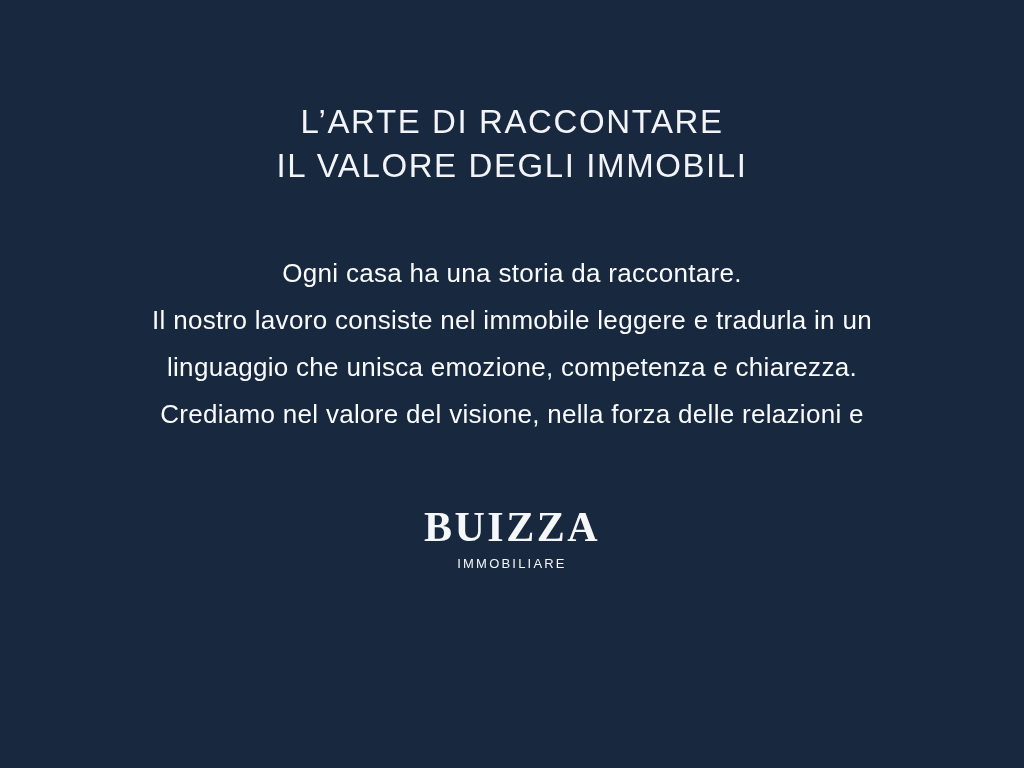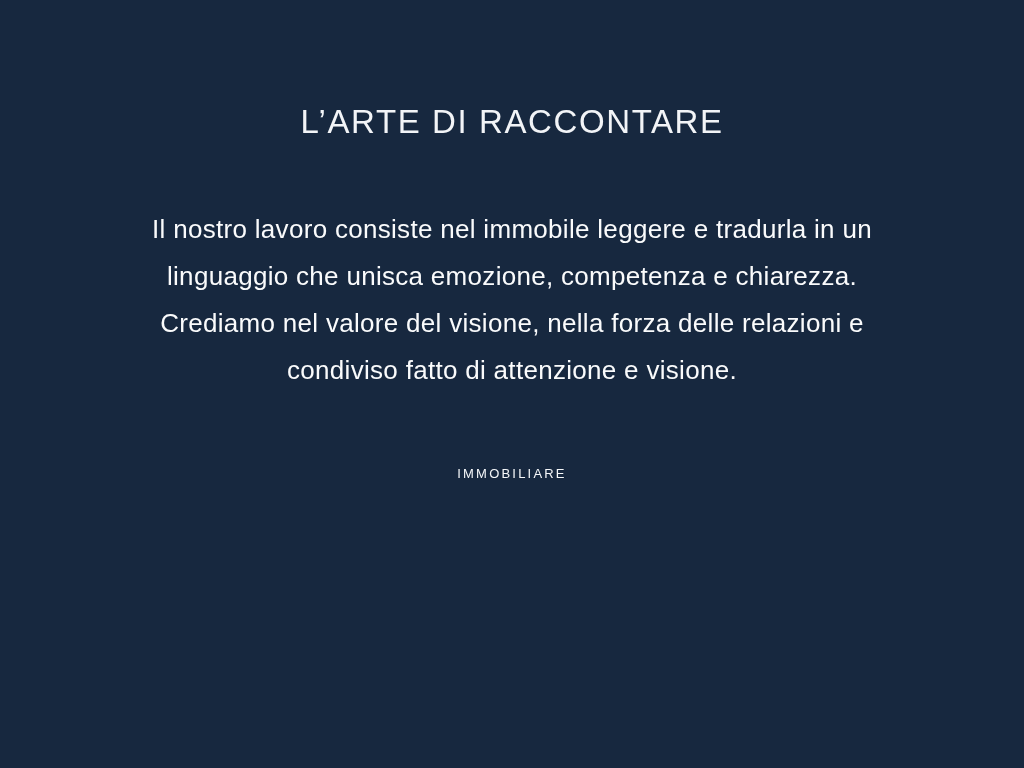--- a/index.html
+++ b/index.html
@@ -60,26 +60,28 @@
     margin-top: 1px;
   }
 </style>
 </head>
 <body style="background: rgb(23, 40, 63);">
 
 <div class="slide">
 
   <div class="title">
     <div>L’ARTE DI RACCONTARE</div>
+    <div>IL VALORE DEGLI IMMOBILI</div>
   </div>
 
   <div class="paragraph">
+    <div>Ogni casa ha una storia da raccontare.</div>
     <div>Il nostro lavoro consiste nel immobile leggere e tradurla in un</div>
     <div>linguaggio che unisca emozione, competenza e chiarezza.</div>
     <div>Crediamo nel valore del visione, nella forza delle relazioni e</div>
-    <div>condiviso fatto di attenzione e visione.</div>
   </div>
 
   <div class="logo">
+    <div class="logo-wordmark">BUIZZA</div>
     <div class="logo-subtitle">IMMOBILIARE</div>
   </div>
 
 </div>
 
 </body></html>

